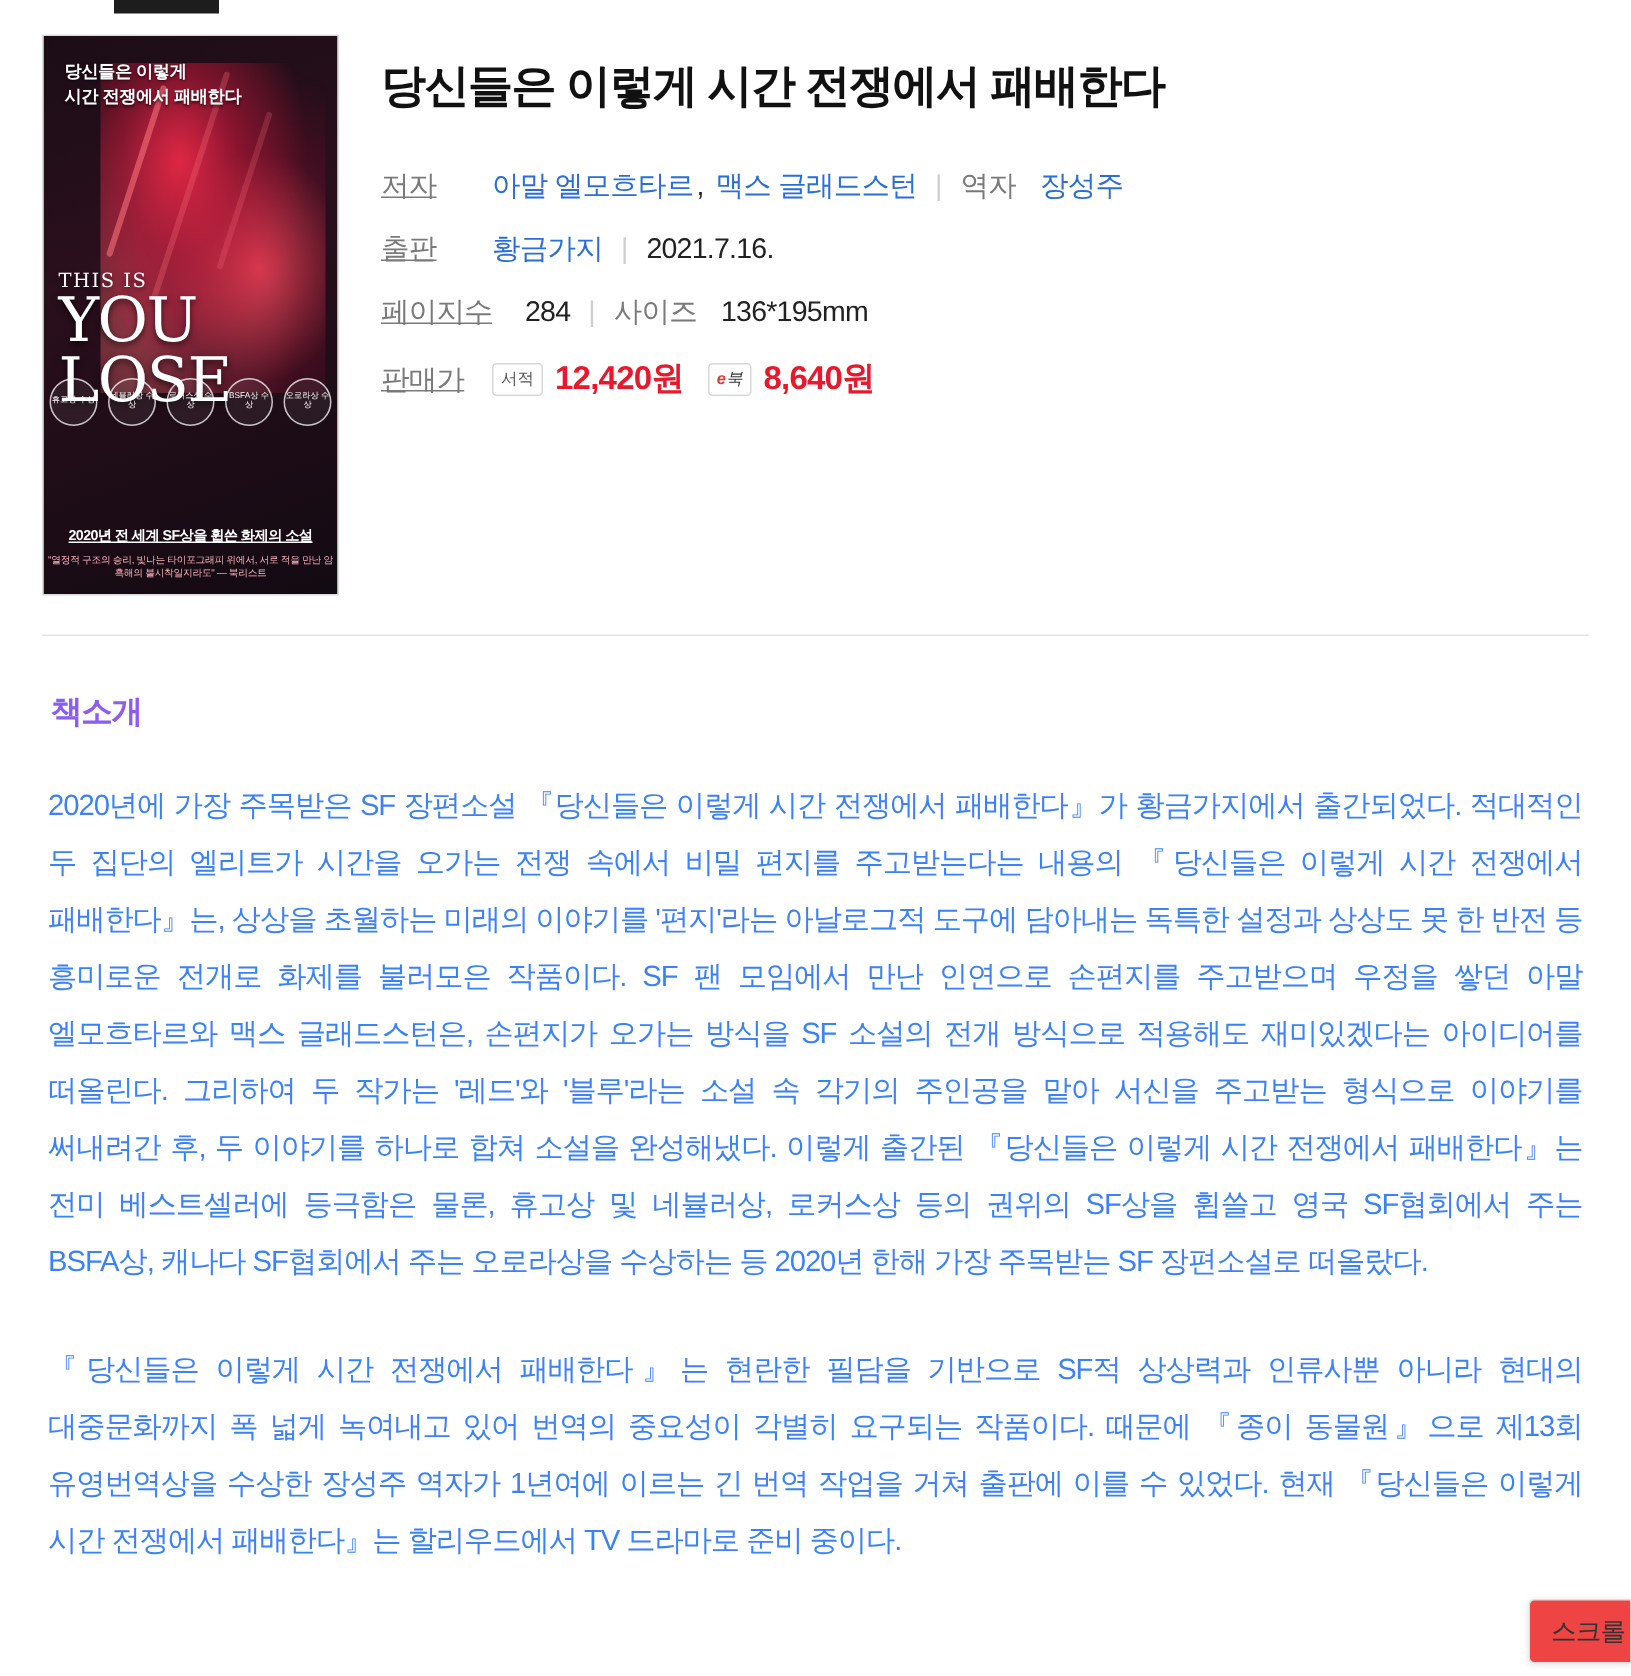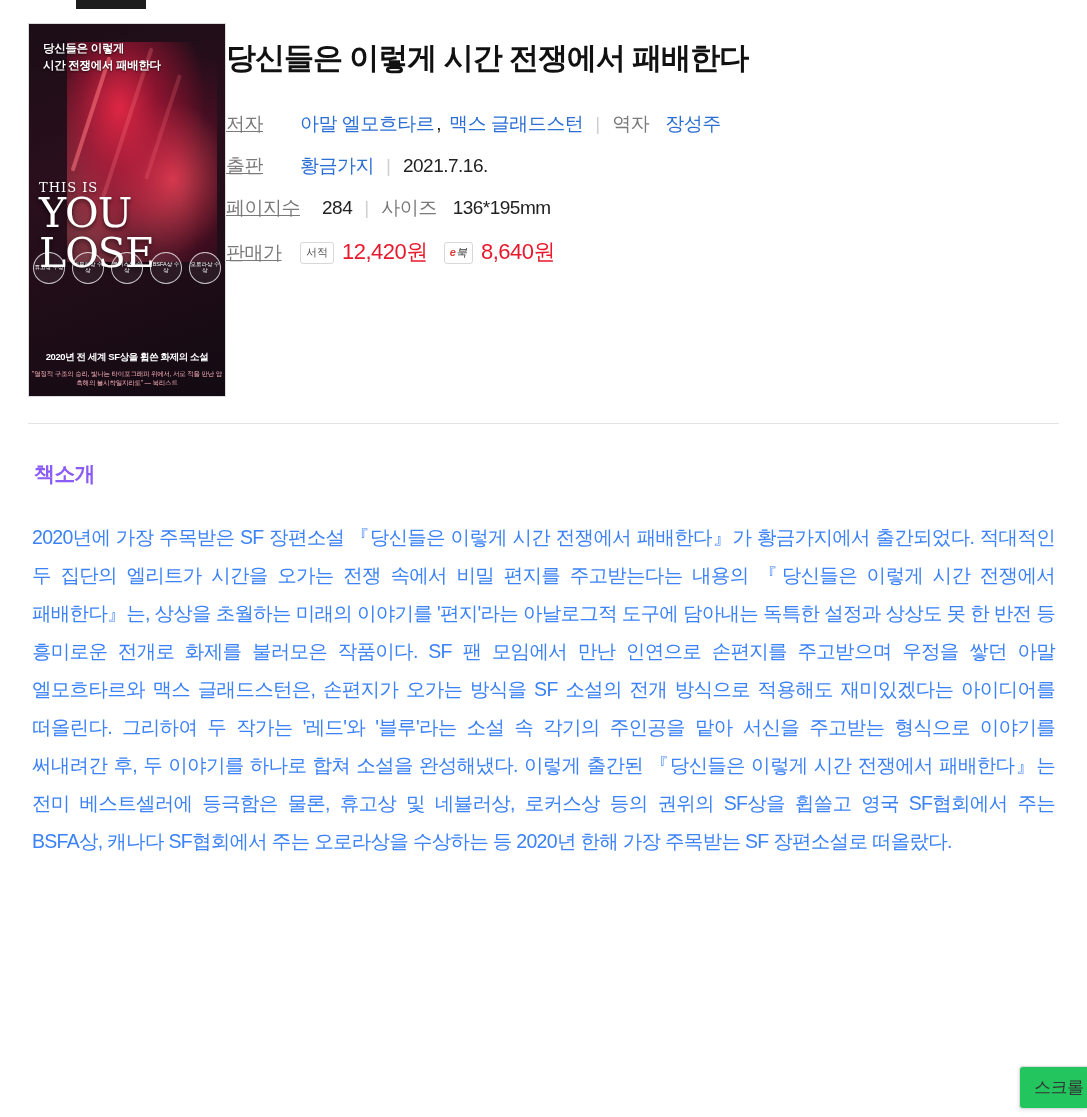--- a/index.html
+++ b/index.html
@@ -122,25 +122,26 @@
     background: rgba(255,255,255,.06);
   }
   .cover-foot {
     position: absolute;
     left: 0; right: 0;
     bottom: 8px;
     z-index: 3;
     text-align: center;
     color: #fff;
   }
-  .cover-foot .fl1 { font-size: 9.5px; font-weight: 700; letter-spacing: -0.4px; }
+  .cover-foot .fl1 { font-size: 9.5px; font-weight: 700; letter-spacing: -0.4px; text-decoration: underline; }
   .cover-foot .fl2 { font-size: 6.5px; color: #ffb3bd; margin-top: 5px; line-height: 1.5; letter-spacing: -0.2px;}
 
   .meta {
     flex: 1 1 auto;
+    padding-left: 28px;
     padding-top: 16px;
     min-width: 0;
   }
   .book-title {
     font-size: 30px;
     font-weight: 700;
     letter-spacing: -1px;
     color: #111111;
     margin: 0 0 34px 0;
     line-height: 1.25;
@@ -186,21 +187,21 @@
     font-size: 11px;
     padding: 2px 5px 3px 5px;
     vertical-align: middle;
     position: relative;
     top: -3px;
   }
   .price-tag.ebook { color: #333; font-style: italic; }
   .price-tag .e { color: #e23b3b; font-weight: 700; }
   .price-val {
     color: #e8192c;
-    font-weight: 400;
+    font-weight: 700;
     font-size: 22px;
     margin-left: 8px;
     letter-spacing: -0.5px;
   }
 
   hr.divider {
     border: 0;
     border-top: 1px solid #e3e3e3;
     margin: 26px 0 0 0;
   }
@@ -222,21 +223,21 @@
     text-align: justify;
     word-break: keep-all;
     padding: 0 4px;
   }
 
   
   .scroll-btn {
     position: absolute;
     right: 0px;
     bottom: 8px;
-    background: #22c55e;
+    background: #ef4444;
     border: 1px solid #dddddd;
     border-right: none;
     border-radius: 4px 0 0 4px;
     box-shadow: 0 1px 4px rgba(0,0,0,.12);
     font-size: 17px;
     color: #333;
     padding: 9px 12px 9px 14px;
     letter-spacing: -0.5px;
     white-space: nowrap;
     overflow: hidden;
@@ -319,17 +320,18 @@
       </div>
     </div>
   </div>
 
   <hr class="divider">
 
   <h2 class="section-title">책소개</h2>
 
   <div class="desc">
     <p>2020년에 가장 주목받은 SF 장편소설 『당신들은 이렇게 시간 전쟁에서 패배한다』가 황금가지에서 출간되었다. 적대적인 두 집단의 엘리트가 시간을 오가는 전쟁 속에서 비밀 편지를 주고받는다는 내용의 『당신들은 이렇게 시간 전쟁에서 패배한다』는, 상상을 초월하는 미래의 이야기를 '편지'라는 아날로그적 도구에 담아내는 독특한 설정과 상상도 못 한 반전 등 흥미로운 전개로 화제를 불러모은 작품이다. SF 팬 모임에서 만난 인연으로 손편지를 주고받으며 우정을 쌓던 아말 엘모흐타르와 맥스 글래드스턴은, 손편지가 오가는 방식을 SF 소설의 전개 방식으로 적용해도 재미있겠다는 아이디어를 떠올린다. 그리하여 두 작가는 '레드'와 '블루'라는 소설 속 각기의 주인공을 맡아 서신을 주고받는 형식으로 이야기를 써내려간 후, 두 이야기를 하나로 합쳐 소설을 완성해냈다. 이렇게 출간된 『당신들은 이렇게 시간 전쟁에서 패배한다』는 전미 베스트셀러에 등극함은 물론, 휴고상 및 네뷸러상, 로커스상 등의 권위의 SF상을 휩쓸고 영국 SF협회에서 주는 BSFA상, 캐나다 SF협회에서 주는 오로라상을 수상하는 등 2020년 한해 가장 주목받는 SF 장편소설로 떠올랐다.</p>
+    <p>『당신들은 이렇게 시간 전쟁에서 패배한다』는 현란한 필담을 기반으로 SF적 상상력과 인류사뿐 아니라 현대의 대중문화까지 폭 넓게 녹여내고 있어 번역의 중요성이 각별히 요구되는 작품이다. 때문에 『종이 동물원』으로 제13회 유영번역상을 수상한 장성주 역자가 1년여에 이르는 긴 번역 작업을 거쳐 출판에 이를 수 있었다. 현재 『당신들은 이렇게 시간 전쟁에서 패배한다』는 할리우드에서 TV 드라마로 준비 중이다.</p>
   </div>
 
 </div>
 
 <div class="scroll-btn">스크롤</div>
 
 </body></html>

